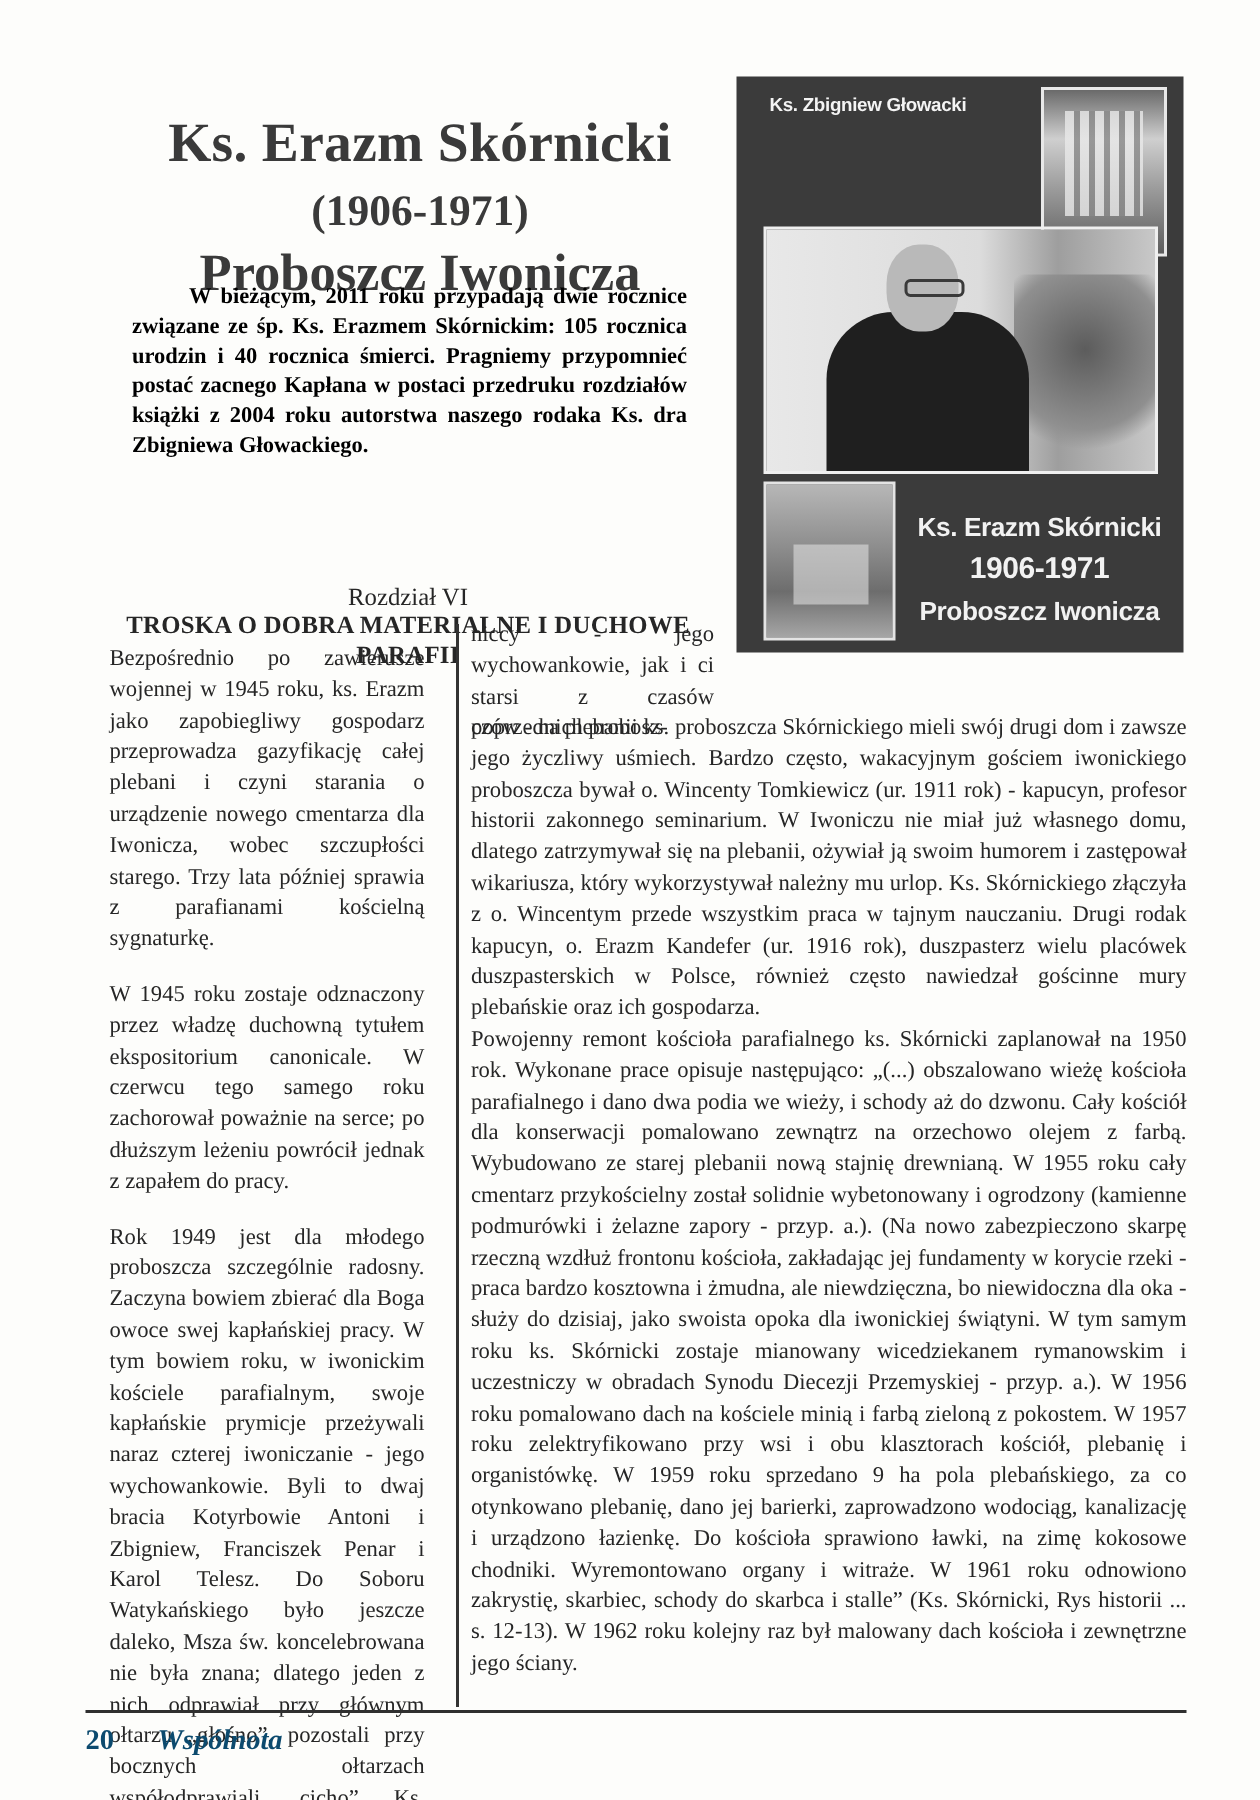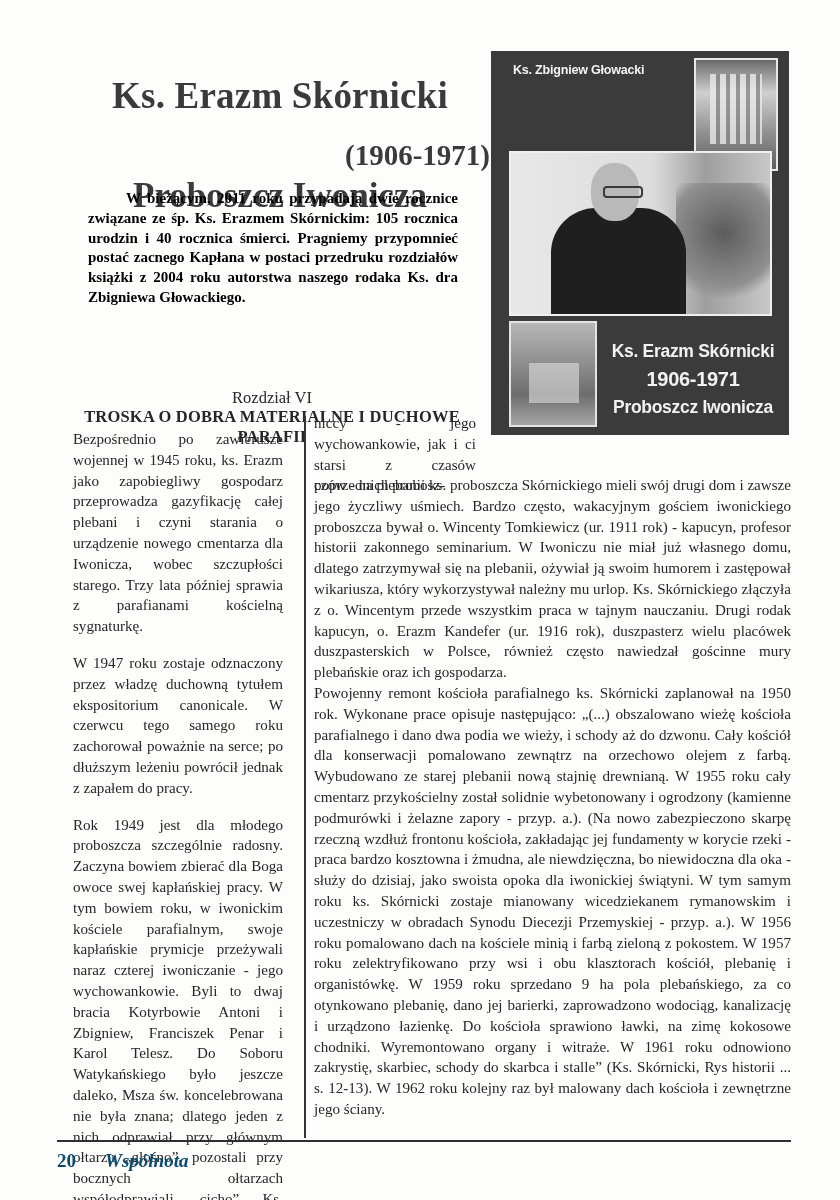--- a/index.html
+++ b/index.html
@@ -5,21 +5,21 @@
   html, body { margin:0; padding:0; }
   body {
     width:840px; height:1200px; position:relative; overflow:hidden;
     background:#fdfdfb;
     font-family:"Liberation Serif", "DejaVu Serif", serif;
     color:#262626;
   }
   .abs { position:absolute; }
   .title-block { left:70px; top:74px; width:420px; text-align:center; color:#3a3a3a; font-weight:bold; }
   .t1 { font-size:37px; line-height:44px; letter-spacing:0.2px; }
-  .t2 { font-size:29px; line-height:38px; margin-top:18px;text-align:right; }
+  .t2 { font-size:29px; line-height:38px; margin-top:4px; }
   .t3 { font-size:35px; line-height:42px; margin-top:1px; }
   .intro {
     left:88px; top:189px; width:370px;
     font-size:15px; line-height:19.8px; font-weight:bold; text-align:justify;
     color:#000000;
   }
   .intro .ind { display:inline-block; width:38px; }
 
   .cover { left:491px; top:51px; width:298px; height:384px; background:#3b3b3b; }
   .cover .author { position:absolute; left:22px; top:12px; color:#f4f4f4; font-family:"Liberation Sans", sans-serif; font-weight:bold; font-size:12.5px; letter-spacing:-0.2px; }
@@ -91,21 +91,21 @@
 </div>
 
 <div class="abs chapter">
   <div class="label">Rozdział VI</div>
   <div class="heading">TROSKA O DOBRA MATERIALNE I DUCHOWE</div>
   <div class="heading">PARAFII</div>
 </div>
 
 <div class="abs col-left">
   <p>Bezpośrednio po zawierusze wojennej w 1945 roku, ks. Erazm jako zapobiegliwy gospodarz przeprowadza gazyfikację całej plebani i czyni starania o urządzenie nowego cmentarza dla Iwonicza, wobec szczupłości starego. Trzy lata później sprawia z parafianami kościelną sygnaturkę.</p>
-  <p>W 1947 roku zostaje odznaczony przez władzę duchowną tytułem ekspositorium canonicale. W czerwcu tego samego roku zachorował poważnie na serce; po dłuższym leżeniu powrócił jednak z zapałem do pracy.</p>
+  <p>W 1945 roku zostaje odznaczony przez władzę duchowną tytułem ekspositorium canonicale. W czerwcu tego samego roku zachorował poważnie na serce; po dłuższym leżeniu powrócił jednak z zapałem do pracy.</p>
   <p>Rok 1949 jest dla młodego proboszcza szczególnie radosny. Zaczyna bowiem zbierać dla Boga owoce swej kapłańskiej pracy. W tym bowiem roku, w iwonickim kościele parafialnym, swoje kapłańskie prymicje przeżywali naraz czterej iwoniczanie - jego wychowankowie. Byli to dwaj bracia Kotyrbowie Antoni i Zbigniew, Franciszek Penar i Karol Telesz. Do Soboru Watykańskiego było jeszcze daleko, Msza św. koncelebrowana nie była znana; dlatego jeden z nich odprawiał przy głównym ołtarzu „głośno”, pozostali przy bocznych ołtarzach współodprawiali „cicho”. Ks. Skórnicki cieszył się każdym przejawem powołania kapłańskiego i zakonnego. Cenił je i uważał, iż po łasce Bożej, są one także efektem pracy duszpasterskiej. Znany jest epizod, gdy przepytywany przez konfratrów kapłanów w sprawie osiągnięć gospodarki plebańskiej, odpowiadał cichutko: a ja mam powołania kapłańskie ... Zarówno młodzi kapłani, rodacy iwo-</p>
 </div>
 
 <div class="abs divider"></div>
 
 <div class="abs col-right-narrow">niccy - jego wychowankowie, jak i ci starsi z czasów poprzednich probosz-</div>
 
 <div class="abs col-right">
   <p>czów - na plebanii ks. proboszcza Skórnickiego mieli swój drugi dom i zawsze jego życzliwy uśmiech. Bardzo często, wakacyjnym gościem iwonickiego proboszcza bywał o. Wincenty Tomkiewicz (ur. 1911 rok) - kapucyn, profesor historii zakonnego seminarium. W Iwoniczu nie miał już własnego domu, dlatego zatrzymywał się na plebanii, ożywiał ją swoim humorem i zastępował wikariusza, który wykorzystywał należny mu urlop. Ks. Skórnickiego złączyła z o. Wincentym przede wszystkim praca w tajnym nauczaniu. Drugi rodak kapucyn, o. Erazm Kandefer (ur. 1916 rok), duszpasterz wielu placówek duszpasterskich w Polsce, również często nawiedzał gościnne mury plebańskie oraz ich gospodarza.</p>
   <p>Powojenny remont kościoła parafialnego ks. Skórnicki zaplanował na 1950 rok. Wykonane prace opisuje następująco: „(...) obszalowano wieżę kościoła parafialnego i dano dwa podia we wieży, i schody aż do dzwonu. Cały kościół dla konserwacji pomalowano zewnątrz na orzechowo olejem z farbą. Wybudowano ze starej plebanii nową stajnię drewnianą. W 1955 roku cały cmentarz przykościelny został solidnie wybetonowany i ogrodzony (kamienne podmurówki i żelazne zapory - przyp. a.). (Na nowo zabezpieczono skarpę rzeczną wzdłuż frontonu kościoła, zakładając jej fundamenty w korycie rzeki - praca bardzo kosztowna i żmudna, ale niewdzięczna, bo niewidoczna dla oka - służy do dzisiaj, jako swoista opoka dla iwonickiej świątyni. W tym samym roku ks. Skórnicki zostaje mianowany wicedziekanem rymanowskim i uczestniczy w obradach Synodu Diecezji Przemyskiej - przyp. a.). W 1956 roku pomalowano dach na kościele minią i farbą zieloną z pokostem. W 1957 roku zelektryfikowano przy wsi i obu klasztorach kościół, plebanię i organistówkę. W 1959 roku sprzedano 9 ha pola plebańskiego, za co otynkowano plebanię, dano jej barierki, zaprowadzono wodociąg, kanalizację i urządzono łazienkę. Do kościoła sprawiono ławki, na zimę kokosowe chodniki. Wyremontowano organy i witraże. W 1961 roku odnowiono zakrystię, skarbiec, schody do skarbca i stalle” (Ks. Skórnicki, Rys historii ... s. 12-13). W 1962 roku kolejny raz był malowany dach kościoła i zewnętrzne jego ściany.</p>

